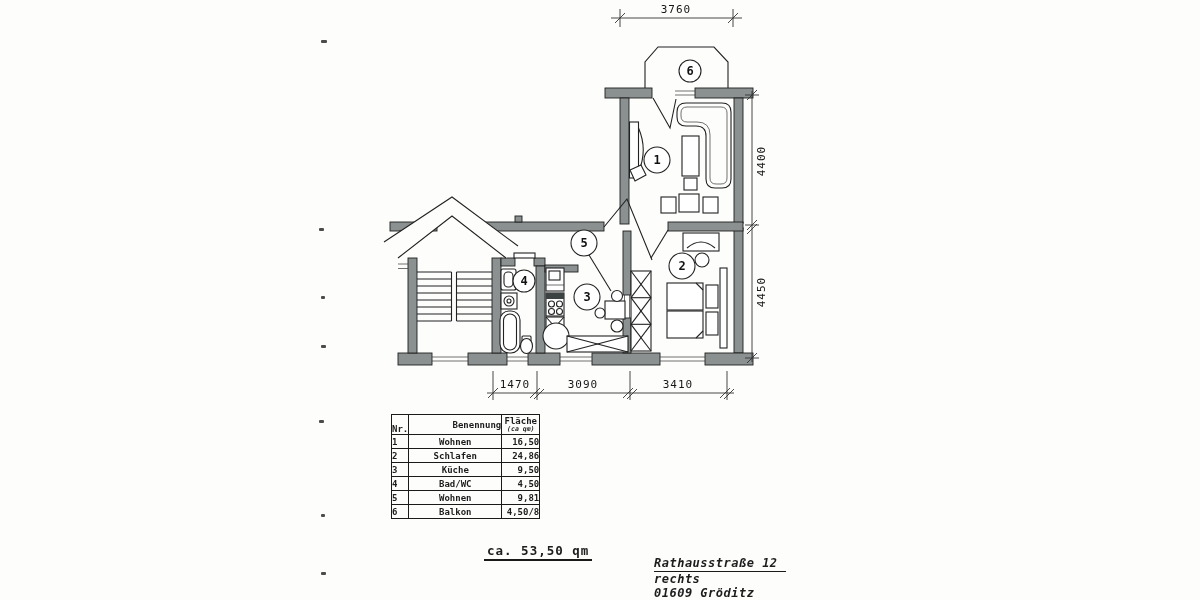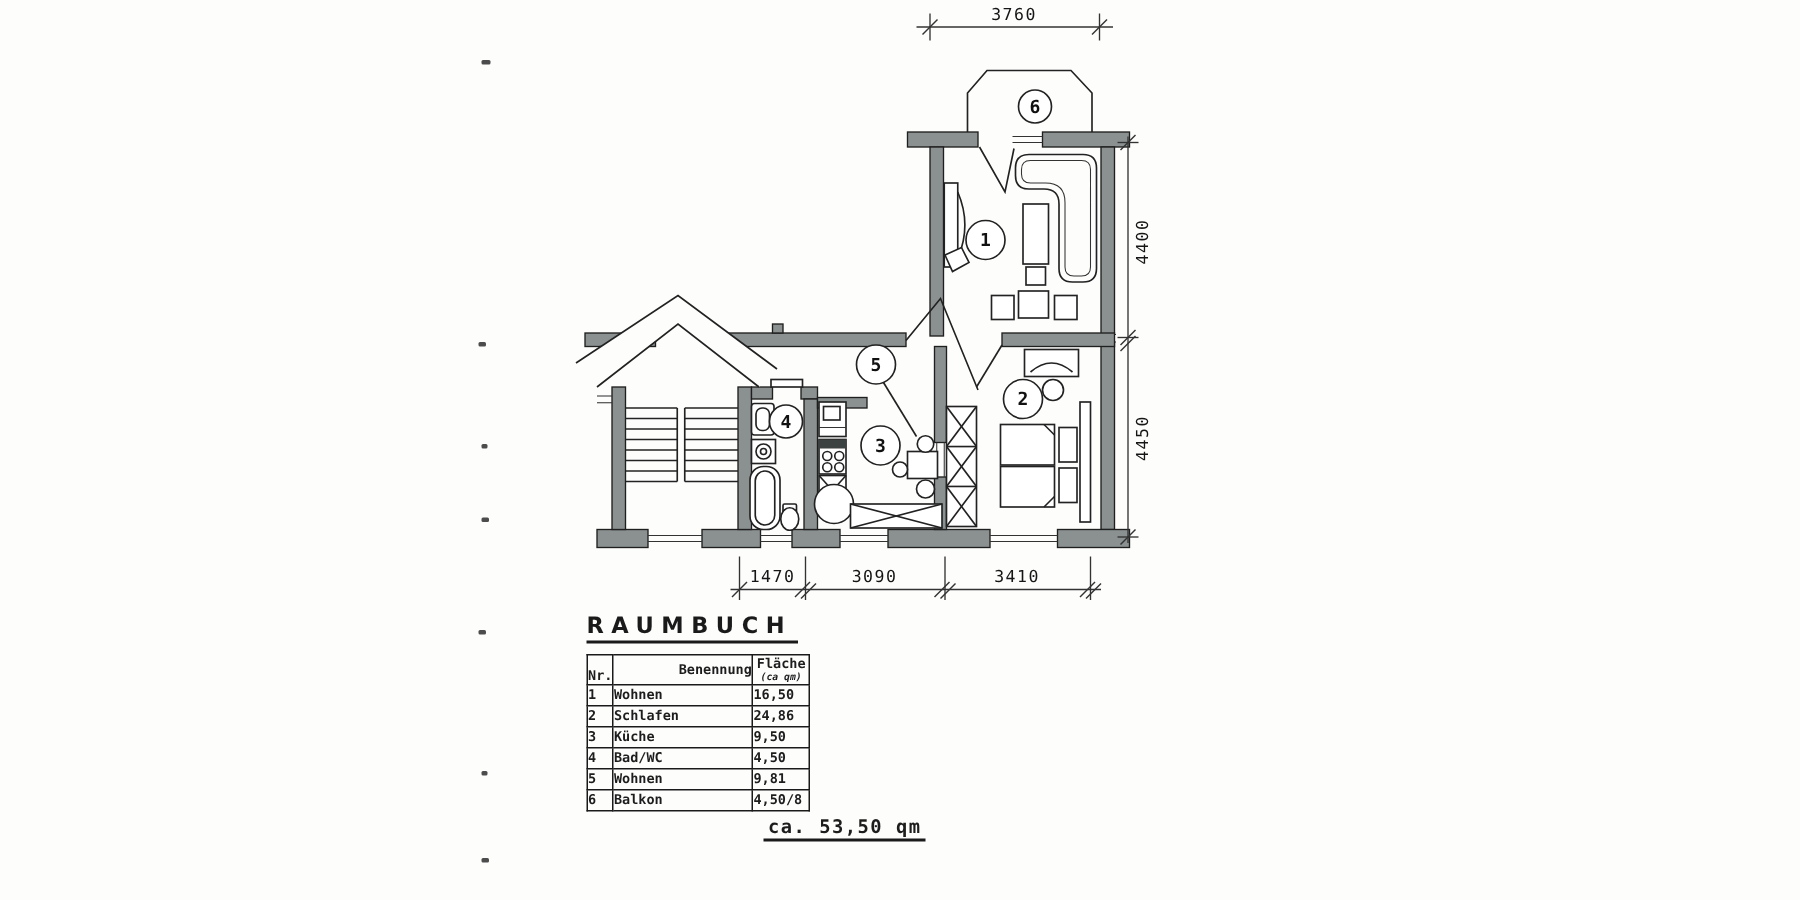--- a/index.html
+++ b/index.html
@@ -33,26 +33,26 @@
   }
   table.rb th { height:19px; }
   .col-nr   { width:16px; }
   .col-name { width:93px; }
   .col-area { width:38px; }
   th.h-nr { vertical-align:bottom; text-align:center; padding:0 0 1px 2px; }
   th.h-name { text-align:right; }
   th.h-area { line-height:8px; }
   th.h-area .sub { font-size:6.5px; font-weight:bold; display:block;font-style:italic; }
   td.c-nr   { text-align:left; padding-left:4px; }
-  td.c-name { text-align:left; padding-left:7px; }
-  td.c-area { text-align:left; padding-right:5px; }
+  td.c-name { text-align:center; padding-left:7px; }
+  td.c-area { text-align:right; padding-right:5px; }
 
   .total {
     position:absolute; left:484px; top:543px; font-size:12.5px; font-weight:bold;
-    border-bottom:2px solid #1a1a1a; padding:0 3px 1px 3px; letter-spacing:1px;margin-left:25px;
+    border-bottom:2px solid #1a1a1a; padding:0 3px 1px 3px; letter-spacing:1px;
   }
 
   .address {
     position:absolute; left:654px; top:556px; font-style:italic; font-weight:bold;
     font-size:12px; line-height:14px; letter-spacing:0.5px;
   }
   .address .line1 { border-bottom:1.6px solid #1a1a1a; display:inline-block; padding:0 8px 1px 0; }
 </style>
 </head>
 <body>
@@ -291,21 +291,20 @@
       <rect class="speck" x="319" y="228" width="5" height="3" rx="1"></rect>
       <rect class="speck" x="321" y="296" width="4" height="3" rx="1"></rect>
       <rect class="speck" x="321" y="345" width="5" height="3" rx="1"></rect>
       <rect class="speck" x="319" y="420" width="5" height="3" rx="1"></rect>
       <rect class="speck" x="321" y="514" width="4" height="3" rx="1"></rect>
       <rect class="speck" x="321" y="572" width="5" height="3" rx="1"></rect>
     </g>
   </svg>
 
   <div class="raumbuch">
-    <div class="rb-title">RAUMBUCH</div>
     <table class="rb">
       <colgroup>
           <col class="col-nr">
           <col class="col-name">
           <col class="col-area">
         </colgroup>
       <tbody>
           <tr>
         <th class="h-nr">Nr.</th>
         <th class="h-name">Benennung</th>
@@ -343,14 +342,19 @@
         <td class="c-nr">6</td>
         <td class="c-name">Balkon</td>
         <td class="c-area">4,50/8</td>
       </tr>
     </tbody>
       </table>
   </div>
 
   <div class="total">ca. 53,50 qm</div>
 
+  <div class="address">
+    <div class="line1">Rathausstraße 12</div>
+    <div>rechts</div>
+    <div>01609 Gröditz</div>
+  </div>
 
 </div>
 
 </body></html>

